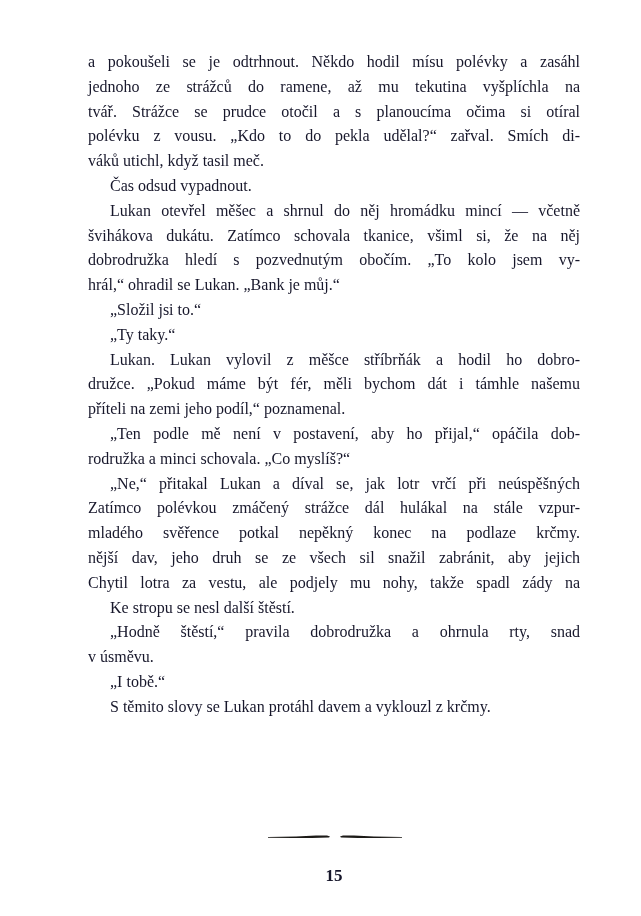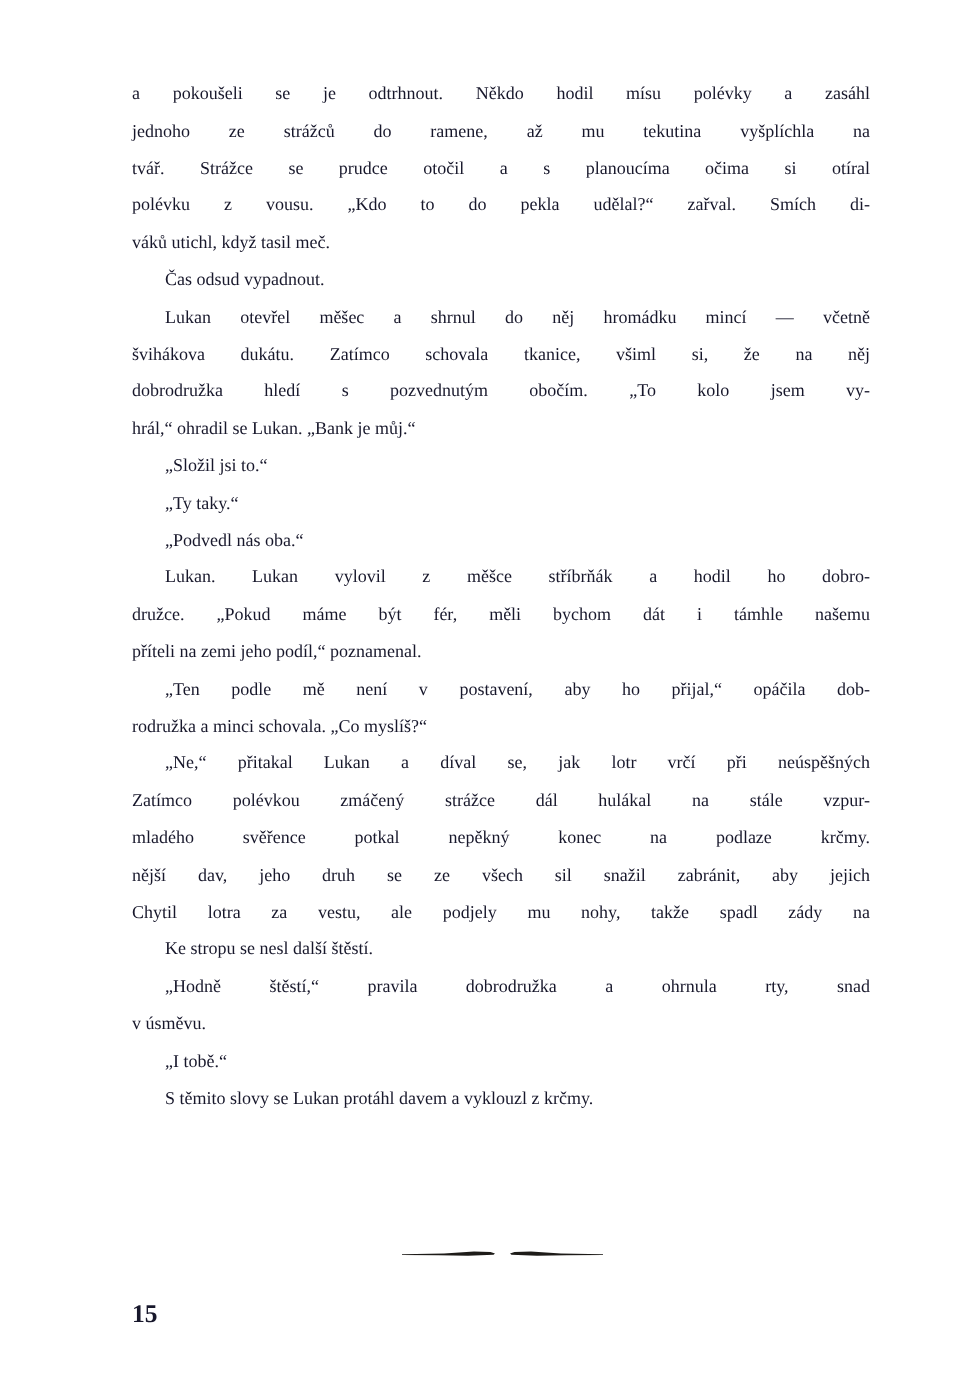--- a/index.html
+++ b/index.html
@@ -6,37 +6,37 @@
   body {
     width: 641px; height: 916px;
     background: #ffffff;
     position: relative;
     font-family: "Liberation Serif", serif;
     overflow: hidden;
   }
   .text-block {
     position: absolute;
     left: 88px; top: 50px; width: 492px;
-    font-size: 12px;
+    font-size: 16px;
     line-height: 24.8px;
     color: #17172b;
   }
   .line { text-align: justify; text-align-last: left; }
   .line.just { text-align-last: justify; }
   .line.ind { padding-left: 22px; }
   .it { }
   .divider {
     position: absolute;
     left: 268px; top: 827px;
     width: 134px; height: 8px;
   }
   .page-number {
     position: absolute;
     left: 88px; top: 866px; width: 492px;
-    text-align: left;
+    text-align: center;
     font-weight: bold;
     font-size: 17px;
     color: #17172b;
   }
 </style>
 </head>
 <body>
 
 <div class="page">
 
@@ -46,21 +46,20 @@
       <div class="line just"><span>tvář. Strážce se prudce otočil a s planoucíma očima si otíral</span></div>
       <div class="line just"><span>polévku z vousu. „Kdo to do pekla udělal?“ zařval. Smích di-</span></div>
       <div class="line"><span>váků utichl, když tasil meč.</span></div>
       <div class="line ind"><span class="it">Čas odsud vypadnout.</span></div>
       <div class="line ind just"><span>Lukan otevřel měšec a shrnul do něj hromádku mincí — včetně</span></div>
       <div class="line just"><span>švihákova dukátu. Zatímco schovala tkanice, všiml si, že na něj</span></div>
       <div class="line just"><span>dobrodružka hledí s pozvednutým obočím. „To kolo jsem vy-</span></div>
       <div class="line"><span>hrál,“ ohradil se Lukan. „Bank je můj.“</span></div>
       <div class="line ind"><span>„Složil jsi to.“</span></div>
       <div class="line ind"><span>„Ty taky.“</span></div>
-      <div class="line ind"><span>„Podvedl nás oba.“</span></div>
       <div class="line ind just"><span class="it">Lukan.</span><span> Lukan vylovil z měšce stříbrňák a hodil ho dobro-</span></div>
       <div class="line just"><span>družce. „Pokud máme být fér, měli bychom dát i támhle našemu</span></div>
       <div class="line"><span>příteli na zemi jeho podíl,“ poznamenal.</span></div>
       <div class="line ind just"><span>„Ten podle mě není v postavení, aby ho přijal,“ opáčila dob-</span></div>
       <div class="line"><span>rodružka a minci schovala. „Co myslíš?“</span></div>
       <div class="line ind just"><span>„Ne,“ přitakal Lukan a díval se, jak lotr vrčí při neúspěšných</span></div>
       <div class="line just"><span>Zatímco polévkou zmáčený strážce dál hulákal na stále vzpur-</span></div>
       <div class="line just"><span>mladého svěřence potkal nepěkný konec na podlaze krčmy.</span></div>
       <div class="line just"><span>nější dav, jeho druh se ze všech sil snažil zabránit, aby jejich</span></div>
       <div class="line just"><span>Chytil lotra za vestu, ale podjely mu nohy, takže spadl zády na</span></div>

